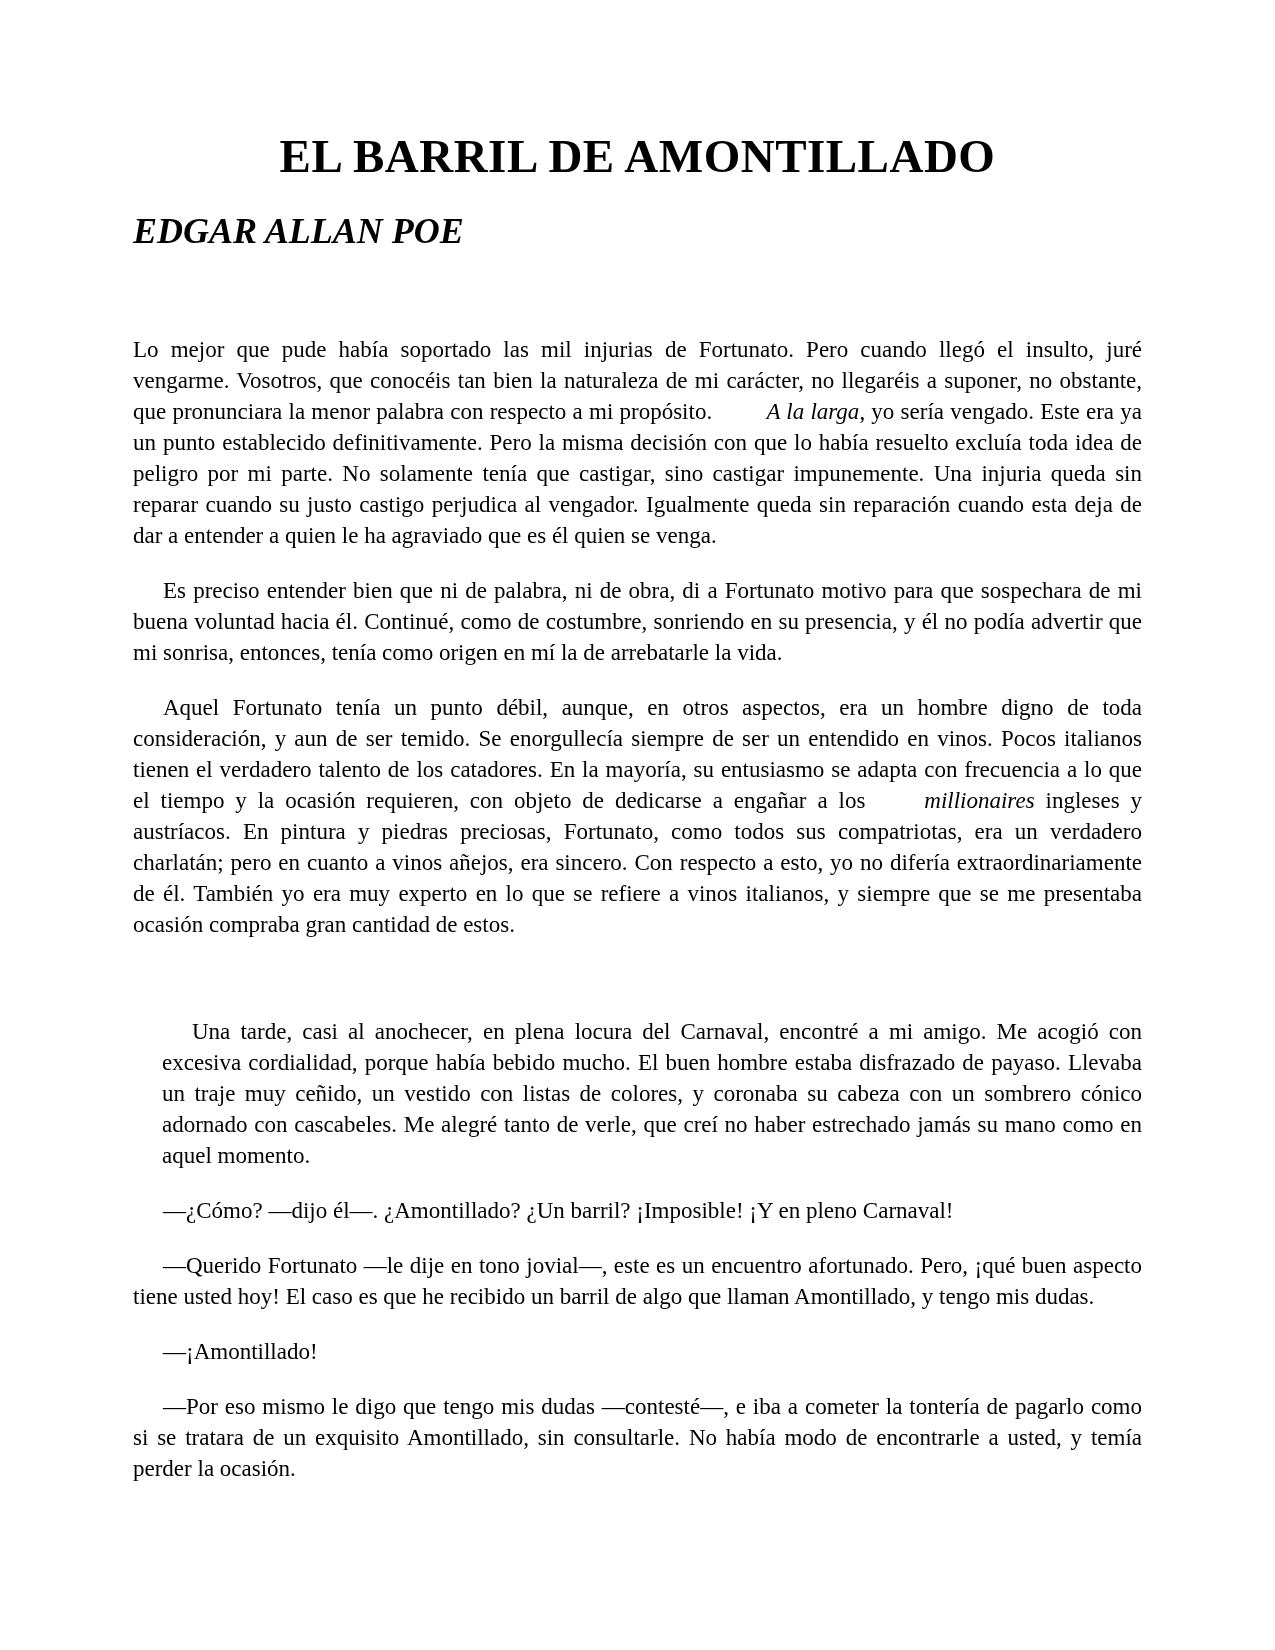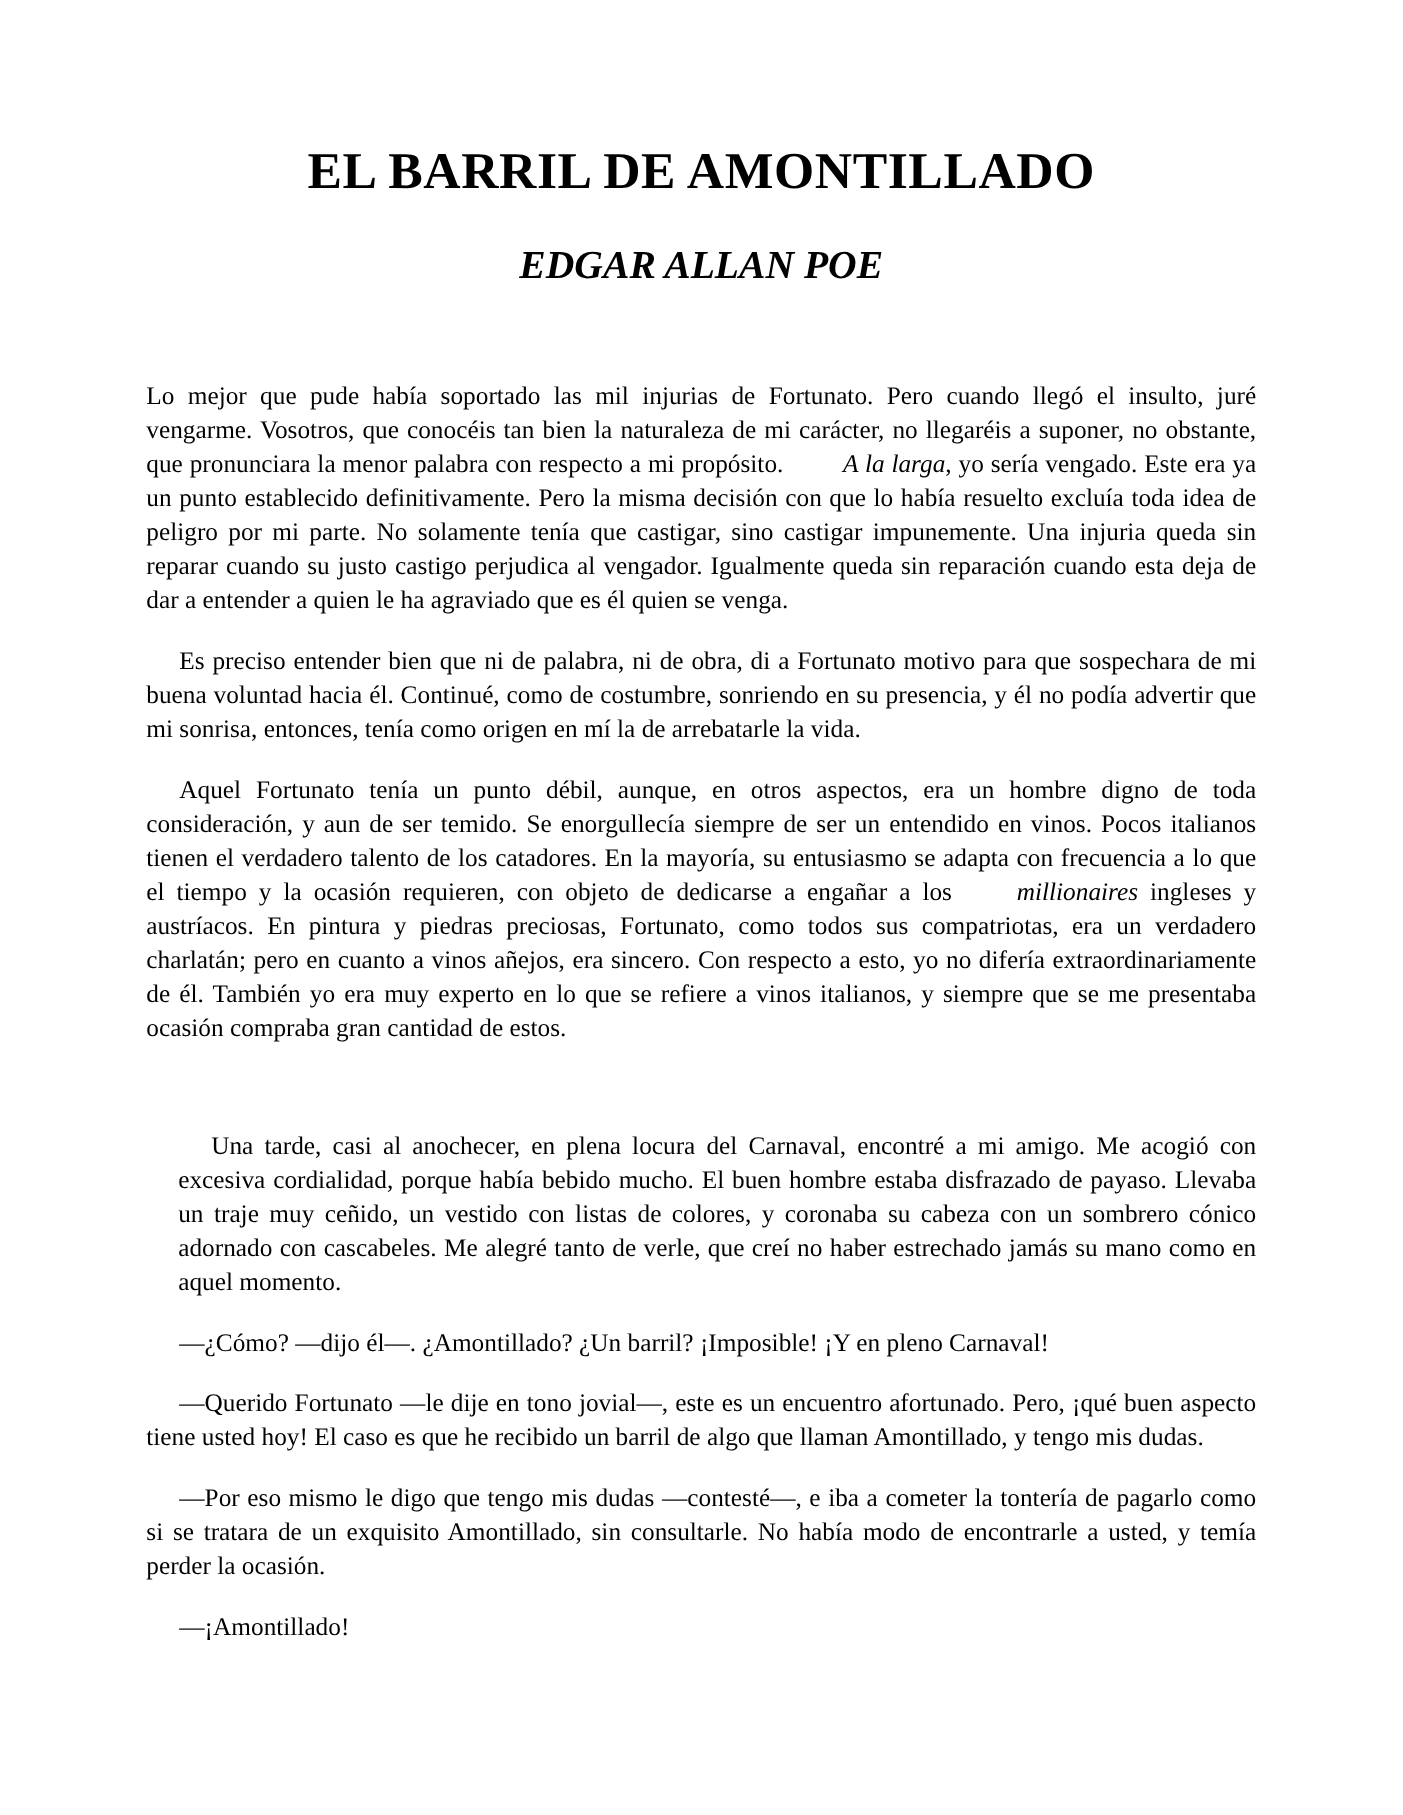--- a/index.html
+++ b/index.html
@@ -22,26 +22,26 @@
   h1.doc-title {
     margin: 0;
     font-size: 47px;
     line-height: 56px;
     font-weight: bold;
     text-align: center;
     letter-spacing: 0.5px;
     white-space: nowrap;
   }
   h2.doc-author {
-    margin: 35px 0 0 0;
+    margin: 25px 0 0 0;
     font-size: 36px;
     line-height: 44px;
     font-weight: bold;
     font-style: italic;
-    text-align: center;
+    text-align: left;
     white-space: nowrap;
   }
   .doc-body {
     margin-top: 81px;
     font-size: 23px;
     line-height: 31px;
     text-align: justify;
     text-justify: inter-word;
   }
   .doc-body p {
@@ -68,16 +68,16 @@
 <main class="page">
   <h1 class="doc-title">EL BARRIL DE AMONTILLADO</h1>
   <h2 class="doc-author">EDGAR ALLAN POE</h2>
   <section class="doc-body">
       <p><span>Lo mejor que pude había soportado las mil injurias de Fortunato. Pero cuando llegó el insulto, juré vengarme. Vosotros, que conocéis tan bien la naturaleza de mi carácter, no llegaréis a suponer, no obstante, que pronunciara la menor palabra con respecto a mi propósito. </span><span class="it">A la larga</span><span>, yo sería vengado. Este era ya un punto establecido definitivamente. Pero la misma decisión con que lo había resuelto excluía toda idea de peligro por mi parte. No solamente tenía que castigar, sino castigar impunemente. Una injuria queda sin reparar cuando su justo castigo perjudica al vengador. Igualmente queda sin reparación cuando esta deja de dar a entender a quien le ha agraviado que es él quien se venga.</span></p>
       <p class="indent"><span>Es preciso entender bien que ni de palabra, ni de obra, di a Fortunato motivo para que sospechara de mi buena voluntad hacia él. Continué, como de costumbre, sonriendo en su presencia, y él no podía advertir que mi sonrisa, entonces, tenía como origen en mí la de arrebatarle la vida.</span></p>
       <p class="indent"><span>Aquel Fortunato tenía un punto débil, aunque, en otros aspectos, era un hombre digno de toda consideración, y aun de ser temido. Se enorgullecía siempre de ser un entendido en vinos. Pocos italianos tienen el verdadero talento de los catadores. En la mayoría, su entusiasmo se adapta con frecuencia a lo que el tiempo y la ocasión requieren, con objeto de dedicarse a engañar a los </span><span class="it">millionaires</span><span> ingleses y austríacos. En pintura y piedras preciosas, Fortunato, como todos sus compatriotas, era un verdadero charlatán; pero en cuanto a vinos añejos, era sincero. Con respecto a esto, yo no difería extraordinariamente de él. También yo era muy experto en lo que se refiere a vinos italianos, y siempre que se me presentaba ocasión compraba gran cantidad de estos.</span></p>
       <p class="indent section-break"><span>Una tarde, casi al anochecer, en plena locura del Carnaval, encontré a mi amigo. Me acogió con excesiva cordialidad, porque había bebido mucho. El buen hombre estaba disfrazado de payaso. Llevaba un traje muy ceñido, un vestido con listas de colores, y coronaba su cabeza con un sombrero cónico adornado con cascabeles. Me alegré tanto de verle, que creí no haber estrechado jamás su mano como en aquel momento.</span></p>
       <p class="indent"><span>—¿Cómo? —dijo él—. ¿Amontillado? ¿Un barril? ¡Imposible! ¡Y en pleno Carnaval!</span></p>
       <p class="indent"><span>—Querido Fortunato —le dije en tono jovial—, este es un encuentro afortunado. Pero, ¡qué buen aspecto tiene usted hoy! El caso es que he recibido un barril de algo que llaman Amontillado, y tengo mis dudas.</span></p>
+      <p class="indent"><span>—¡Amontillado!</span></p>
       <p class="indent"><span>—Por eso mismo le digo que tengo mis dudas —contesté—, e iba a cometer la tontería de pagarlo como si se tratara de un exquisito Amontillado, sin consultarle. No había modo de encontrarle a usted, y temía perder la ocasión.</span></p>
-      <p class="indent"><span>—¡Amontillado!</span></p>
     </section>
 </main>
 
 </body></html>

